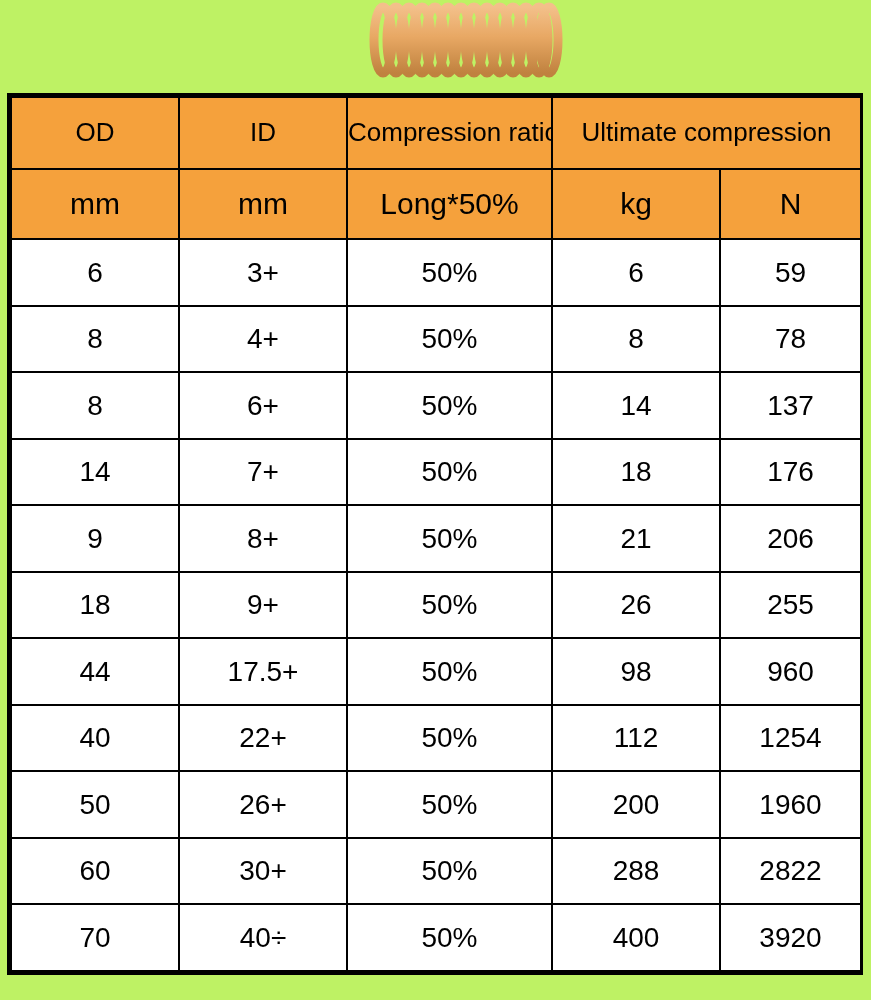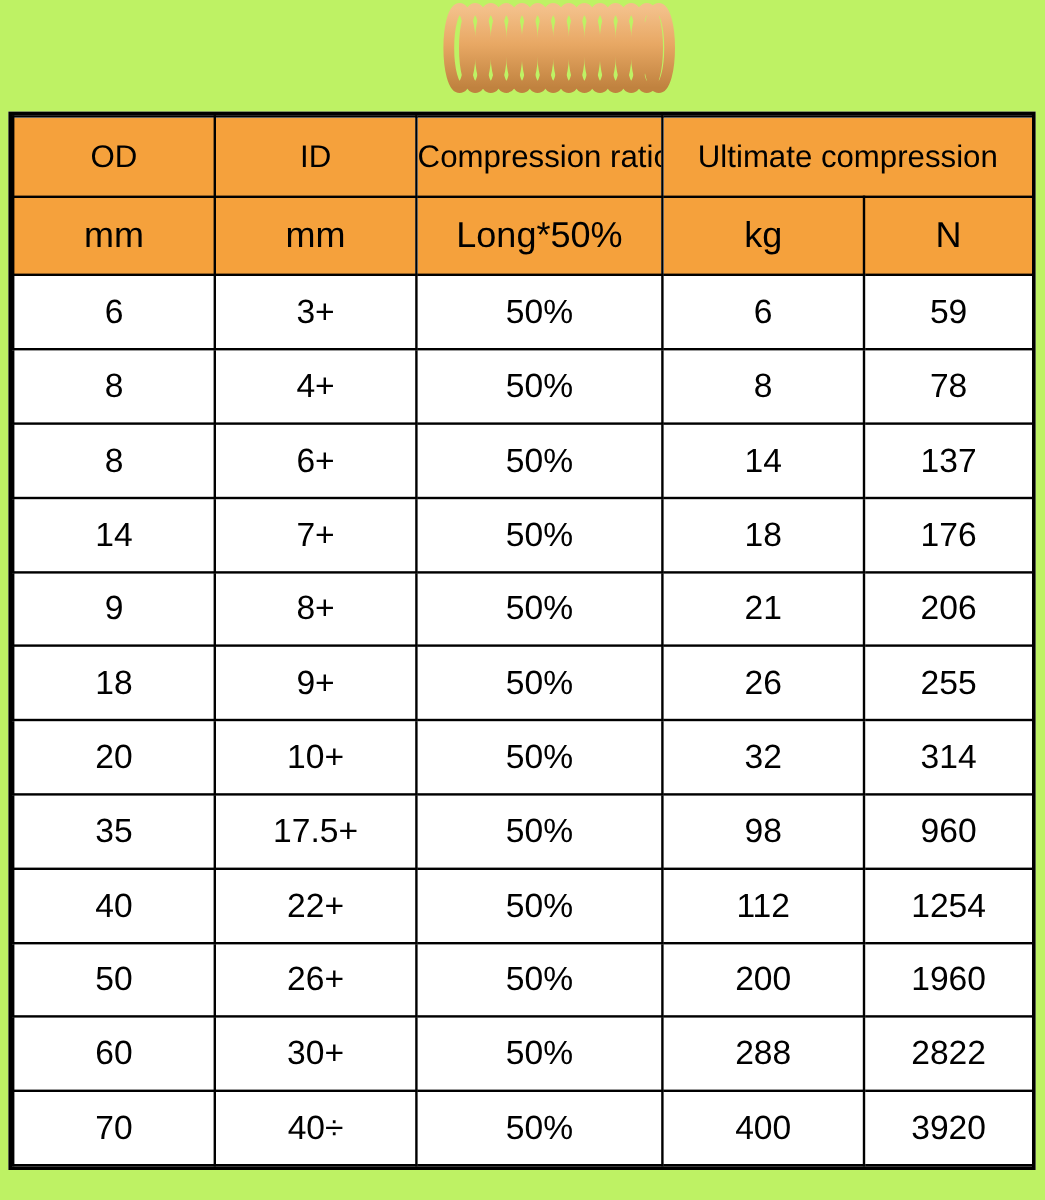--- a/index.html
+++ b/index.html
@@ -199,28 +199,21 @@
             <td>206</td>
           </tr>
           <tr class="data">
             <td>18</td>
             <td>9+</td>
             <td>50%</td>
             <td>26</td>
             <td>255</td>
           </tr>
           <tr class="data">
-            <td>20</td>
-            <td>10+</td>
-            <td>50%</td>
-            <td>32</td>
-            <td>314</td>
-          </tr>
-          <tr class="data">
-            <td>35</td>
+            <td>44</td>
             <td>17.5+</td>
             <td>50%</td>
             <td>98</td>
             <td>960</td>
           </tr>
           <tr class="data">
             <td>40</td>
             <td>22+</td>
             <td>50%</td>
             <td>112</td>

